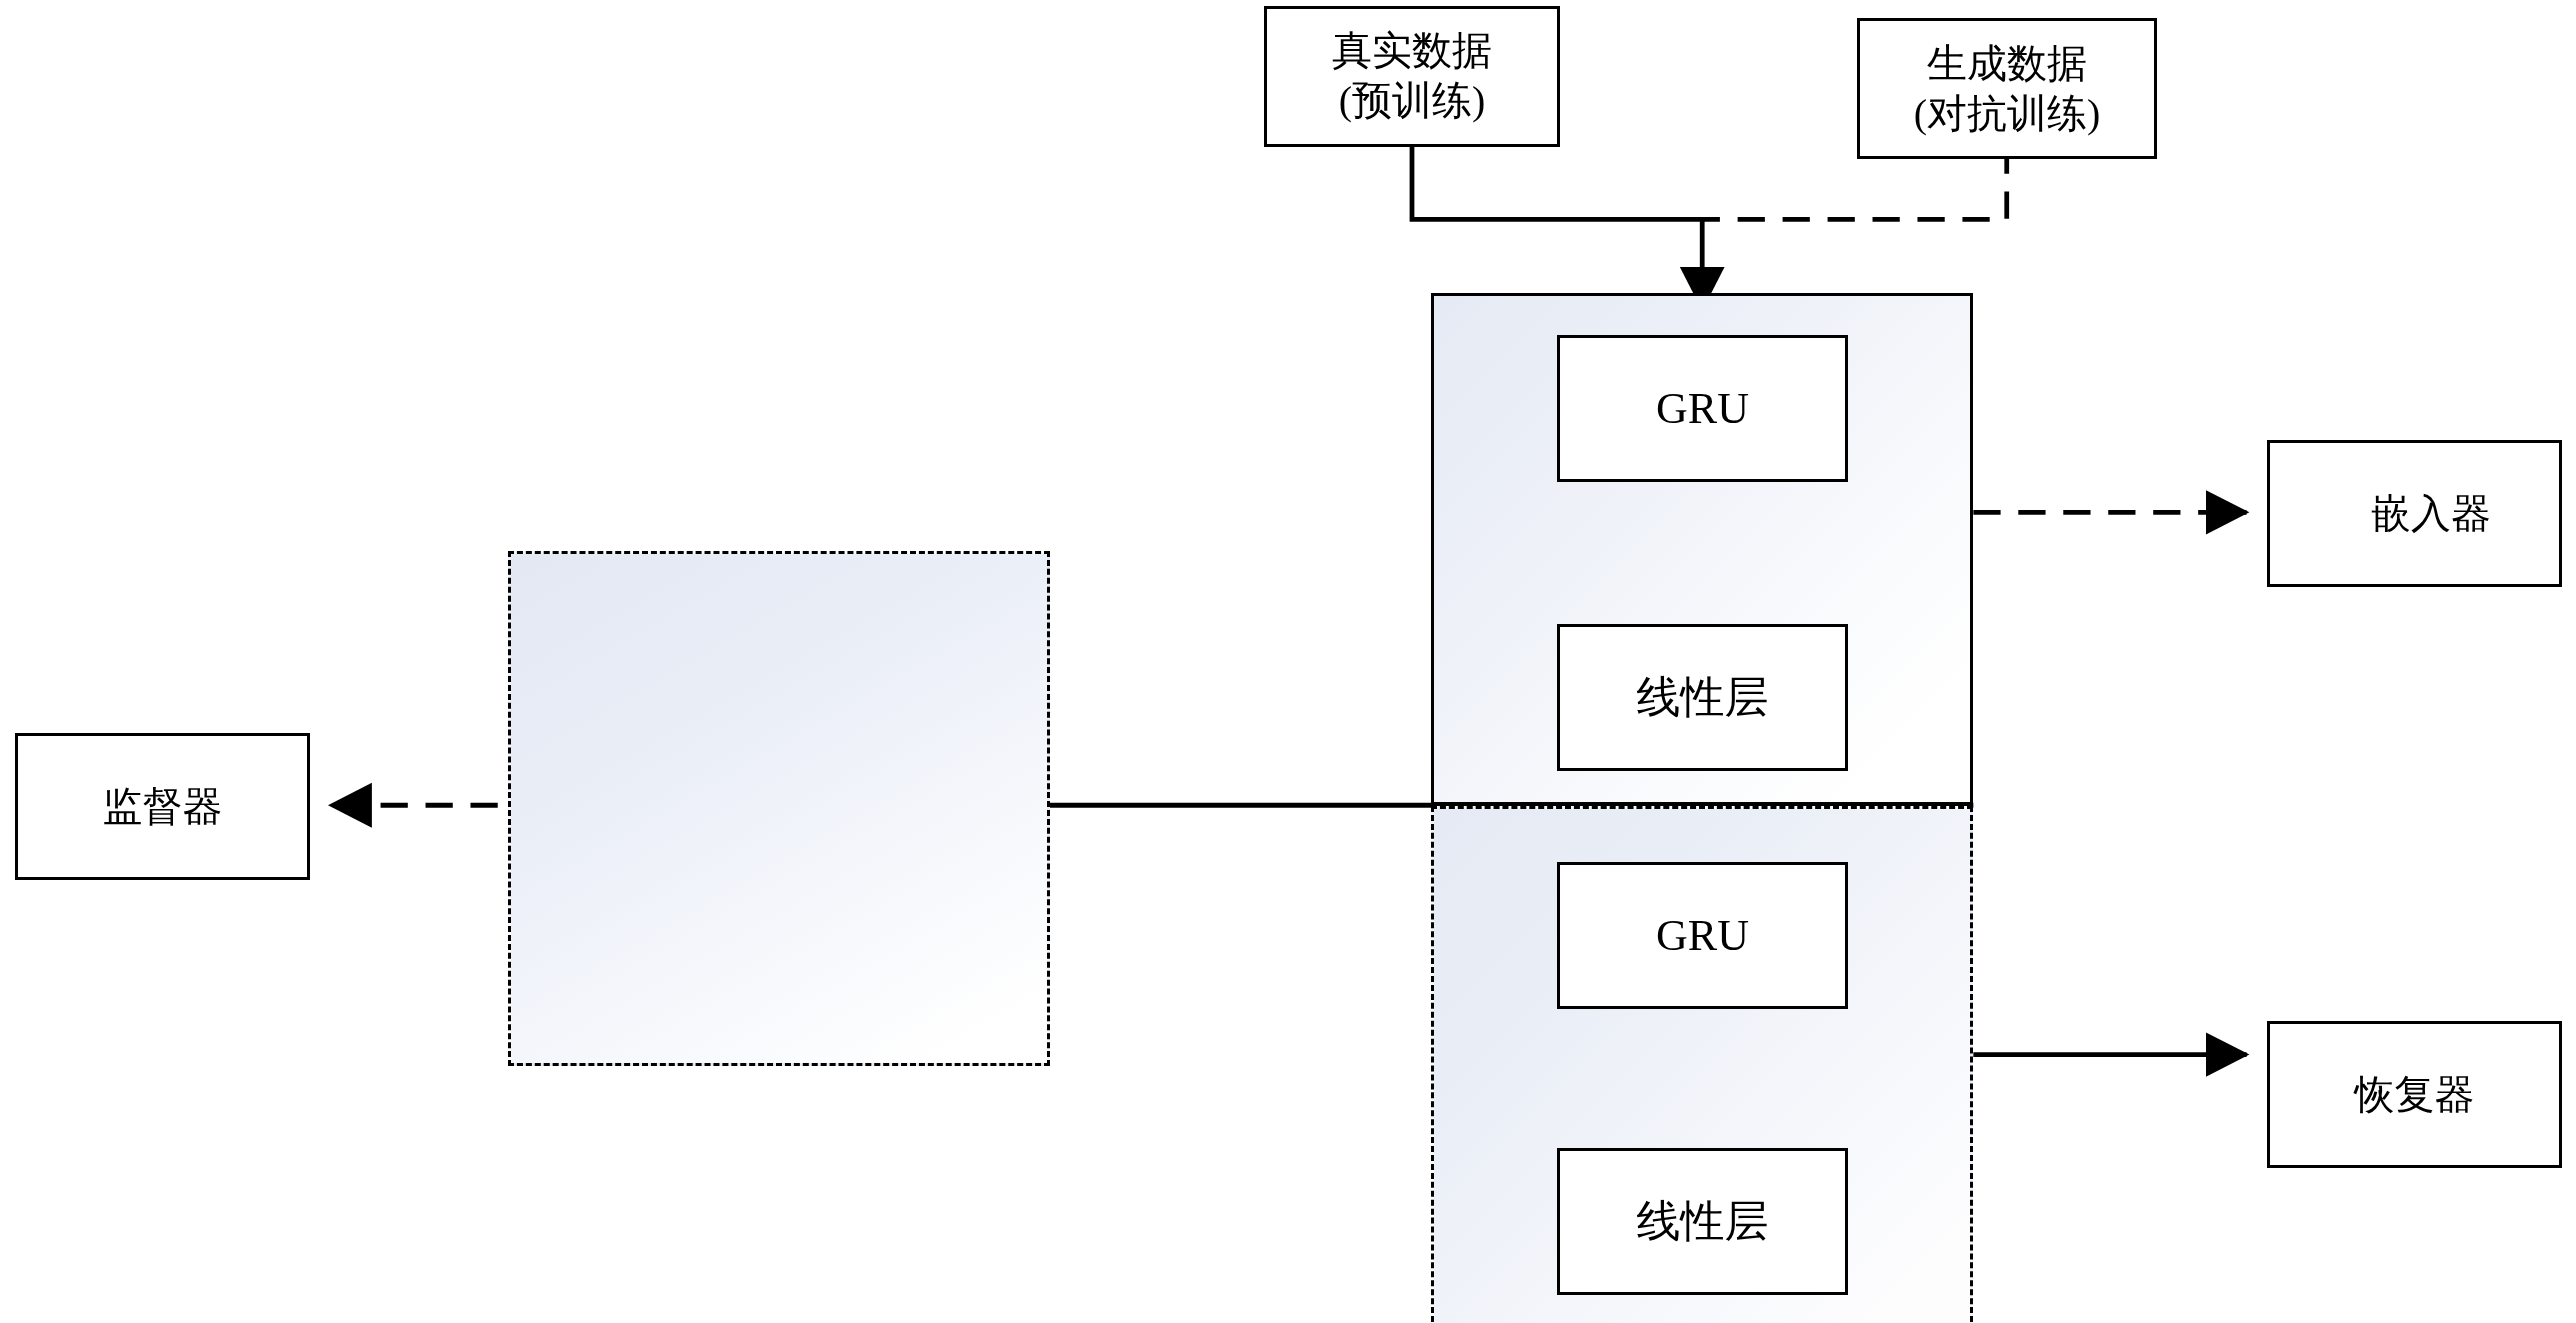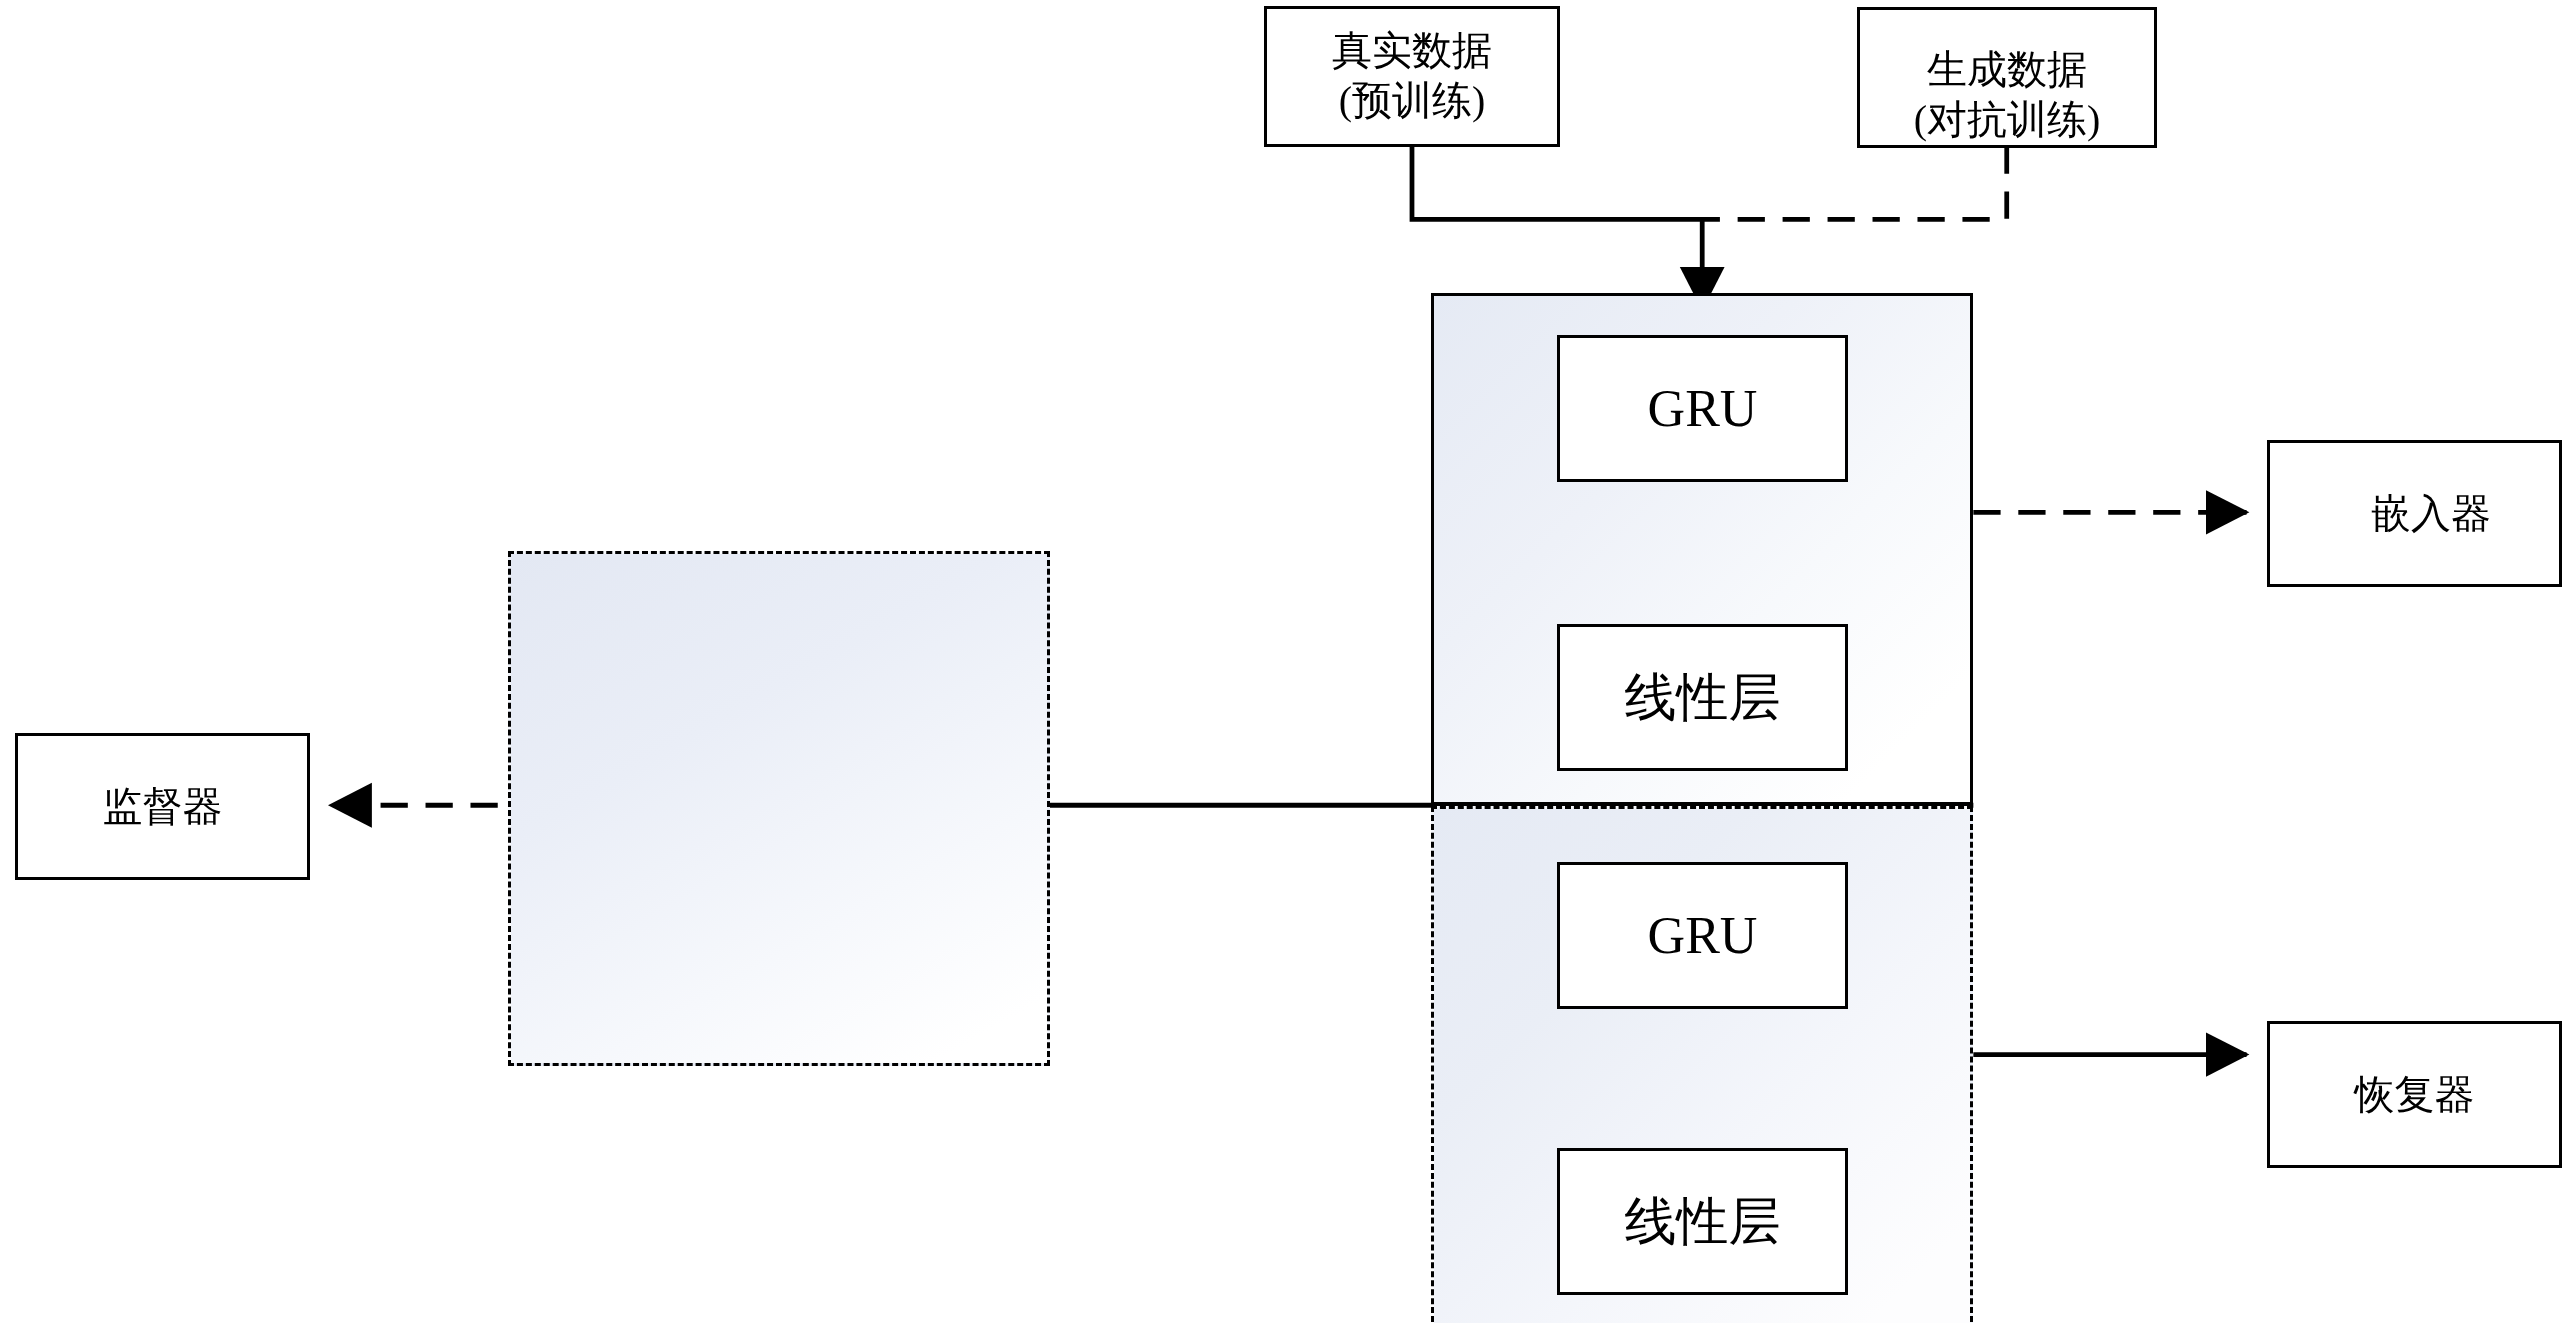--- a/index.html
+++ b/index.html
@@ -12,21 +12,21 @@
   svg#wires{position:absolute;left:0;top:0;width:2576px;height:1323px;pointer-events:none;}
 
   .box{
     position:absolute;box-sizing:border-box;background:#ffffff;
     border:3.4px solid #000000;display:flex;align-items:center;justify-content:center;
     text-align:center;line-height:1.25;color:#000;z-index:5;
   }
   .box .lbl{display:block;white-space:pre-line;}
 
   .data-box{font-size:40px;}
-  .inner-box{font-size:52px;align-items:center;}
+  .inner-box{font-size:44px;align-items:center;}
   .side-box{font-size:40px;}
 
   .container{
     position:absolute;box-sizing:border-box;z-index:1;
   }
   .container.solid{
     border:3.4px solid #000000;
     background:linear-gradient(135deg,#e5eaf4 0%,#eef1f8 35%,#f7f9fc 62%,#ffffff 88%);
   }
   .container.dashed{
@@ -89,21 +89,21 @@
     <g>
       <path d="M 928,1182 L 485,1182" fill="none" stroke="#000" stroke-width="7" stroke-dasharray="40,26" marker-end="url(#ah)"></path>
     </g>
   </svg>
 
   <div class="box data-box" id="n-real_data" style="left: 1264px; top: 5.5px; width: 296px; height: 141px;">
     <span class="lbl">真实数据
 (预训练)</span>
   </div>
 
-  <div class="box data-box" id="n-generated_data" style="left: 1857px; top: 7px; width: 300px; height: 141px; align-items: flex-end;">
+  <div class="box data-box" id="n-generated_data" style="left: 1857px; top: 18px; width: 300px; height: 141px;">
     <span class="lbl">生成数据
 (对抗训练)</span>
   </div>
 
   <div class="box inner-box" id="n-gru_top" style="left: 1557px; top: 335px; width: 291px; height: 147px;">
     <span class="lbl">GRU</span>
   </div>
 
   <div class="box inner-box" id="n-linear_top" style="left: 1557px; top: 624px; width: 291px; height: 147px;">
     <span class="lbl">线性层</span>

